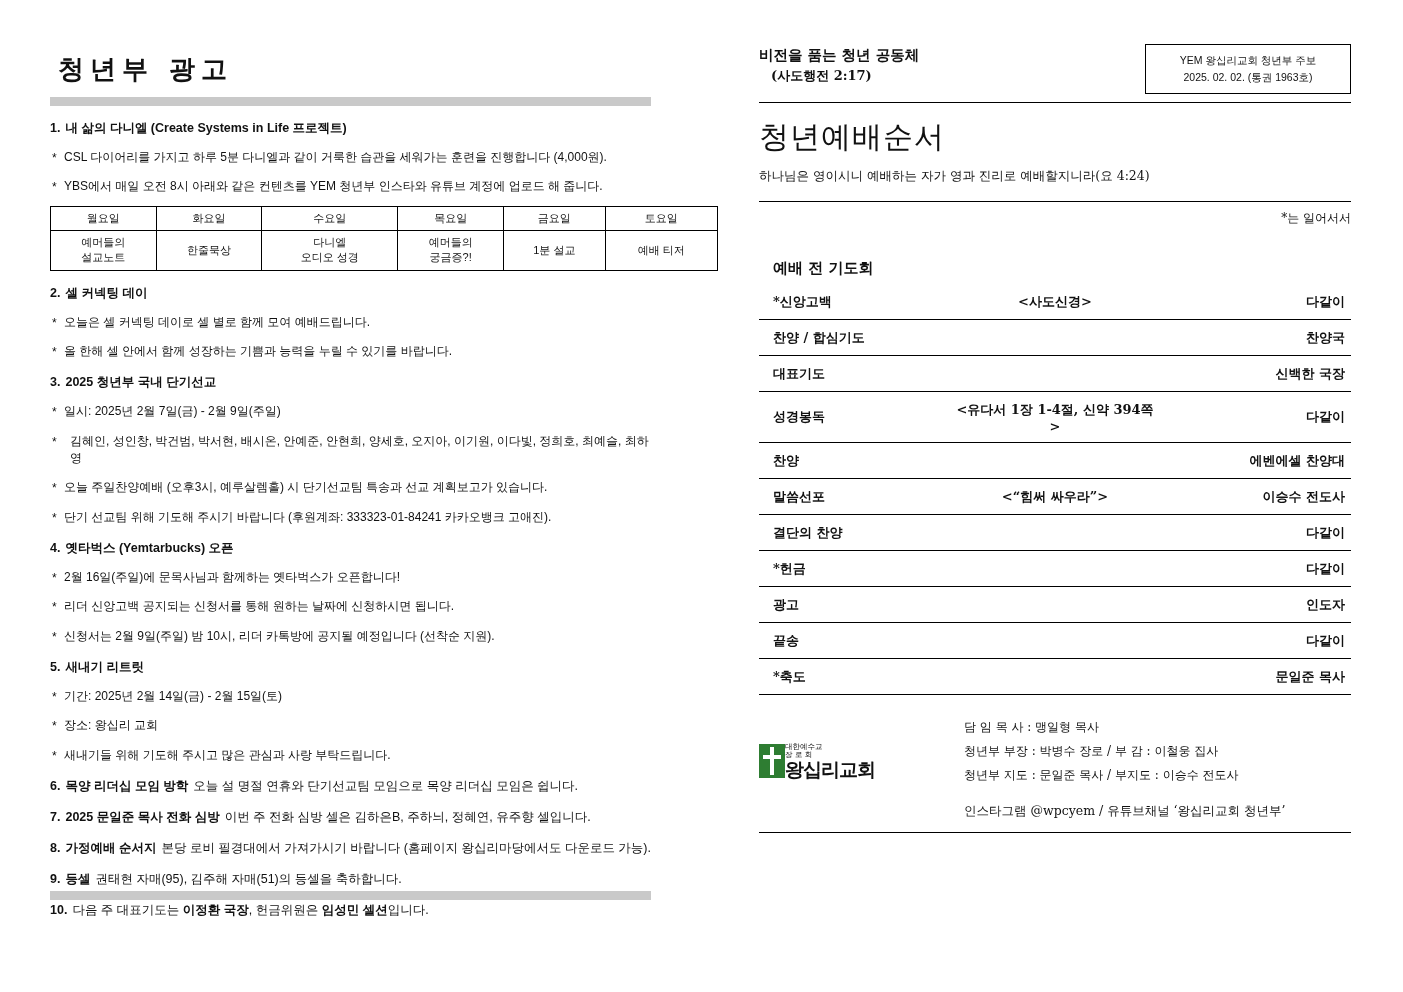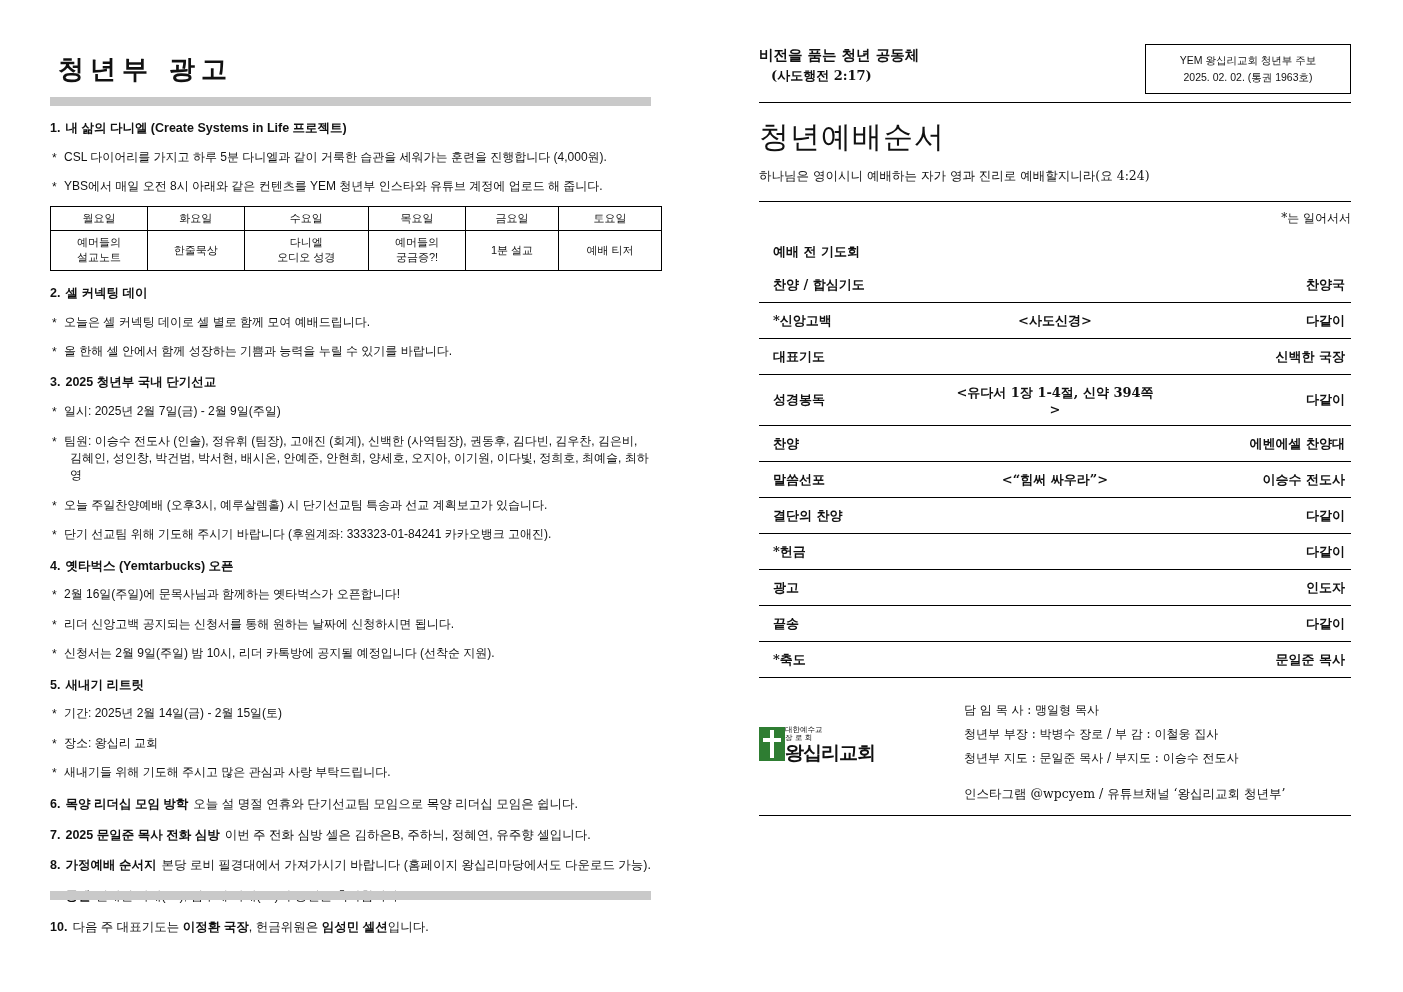--- a/index.html
+++ b/index.html
@@ -69,21 +69,21 @@
     content: "*";
     position: absolute;
     left: 2px;
     top: 1px;
   }
   .bul .cont { display: block; padding-left: 6px; }
 
   table.week {
     border-collapse: collapse;
     margin-top: 10px;
-    width: 612px;
+    width: 668px;
     font-size: 11px;
   }
   table.week td {
     border: 1px solid #000;
     text-align: center;
     padding: 4px 2px;
     line-height: 1.35;
     vertical-align: middle;
   }
   table.week tr.head td { height: 24px; }
@@ -124,23 +124,23 @@
     font-family: "DejaVu Serif", serif;
   }
   .rule2 { border-top: 1.4px solid #000; margin-top: 16px; }
   .standnote {
     text-align: right;
     font-size: 12px;
     margin-top: 8px;
     font-family: "DejaVu Serif", serif;
   }
   .prayheading {
-    font-size: 13px;
-    font-weight: 700;
-    margin-top: 16px;
+    font-size: 15px;
+    font-weight: 700;
+    margin-top: 32px;
     padding-left: 14px;
     font-family: "DejaVu Serif", serif;
   }
   table.order {
     width: 100%;
     border-collapse: collapse;
     margin-top: 6px;
     font-family: "DejaVu Serif", serif;
   }
   table.order td {
@@ -275,21 +275,21 @@
           </div>
           <div class="bul"><span>오늘은 셀 커넥팅 데이로 셀 별로 함께 모여 예배드립니다.</span></div>
           <div class="bul"><span>올 한해 셀 안에서 함께 성장하는 기쁨과 능력을 누릴 수 있기를 바랍니다.</span></div>
         </div>
         <div class="sec">
           <div class="sec-head">
             <span class="num">3.</span>
             <span>2025 청년부 국내 단기선교</span>
           </div>
           <div class="bul"><span>일시: 2025년 2월 7일(금) - 2월 9일(주일)</span></div>
-          <div class="bul"><span>팀원: 이승수 전도사 (인솔), 정유휘 (팀장), 고애진 (회계), 신백한 (사역팀장), 권동후, 김다빈, 김우찬, 김은비,</span><span class="cont">김혜인, 성인창, 박건범, 박서현, 배시온, 안예준, 안현희, 양세호, 오지아, 이기원, 이다빛, 정희호, 최예슬, 최하영</span></div>
+          <div class="bul"><span class="cont">김혜인, 성인창, 박건범, 박서현, 배시온, 안예준, 안현희, 양세호, 오지아, 이기원, 이다빛, 정희호, 최예슬, 최하영</span></div>
           <div class="bul"><span>오늘 주일찬양예배 (오후3시, 예루살렘홀) 시 단기선교팀 특송과 선교 계획보고가 있습니다.</span></div>
           <div class="bul"><span>단기 선교팀 위해 기도해 주시기 바랍니다 (후원계좌: 333323-01-84241 카카오뱅크 고애진).</span></div>
         </div>
         <div class="sec">
           <div class="sec-head">
             <span class="num">4.</span>
             <span>옛타벅스 (Yemtarbucks) 오픈</span>
           </div>
           <div class="bul"><span>2월 16일(주일)에 문목사님과 함께하는 옛타벅스가 오픈합니다!</span></div>
           <div class="bul"><span>리더 신앙고백 공지되는 신청서를 통해 원하는 날짜에 신청하시면 됩니다.</span></div>
@@ -360,28 +360,28 @@
     <div class="verse">하나님은 영이시니 예배하는 자가 영과 진리로 예배할지니라(요 4:24)</div>
 
     <div class="rule2"></div>
     <div class="standnote">*는 일어서서</div>
 
     <div class="prayheading">예배 전 기도회</div>
 
     <table class="order">
       <tbody id="order-body">
           <tr>
-            <td class="c1">찬양 / 합심기도</td>
-            <td class="c2"></td>
-            <td class="c3">찬양국</td>
-          </tr>
-          <tr>
             <td class="c1">*신앙고백</td>
             <td class="c2">&lt;사도신경&gt;</td>
             <td class="c3">다같이</td>
+          </tr>
+          <tr>
+            <td class="c1">찬양 / 합심기도</td>
+            <td class="c2"></td>
+            <td class="c3">찬양국</td>
           </tr>
           <tr>
             <td class="c1">대표기도</td>
             <td class="c2"></td>
             <td class="c3">신백한 국장</td>
           </tr>
           <tr>
             <td class="c1">성경봉독</td>
             <td class="c2">&lt;유다서 1장 1-4절, 신약 394쪽&gt;</td>
             <td class="c3">다같이</td>

